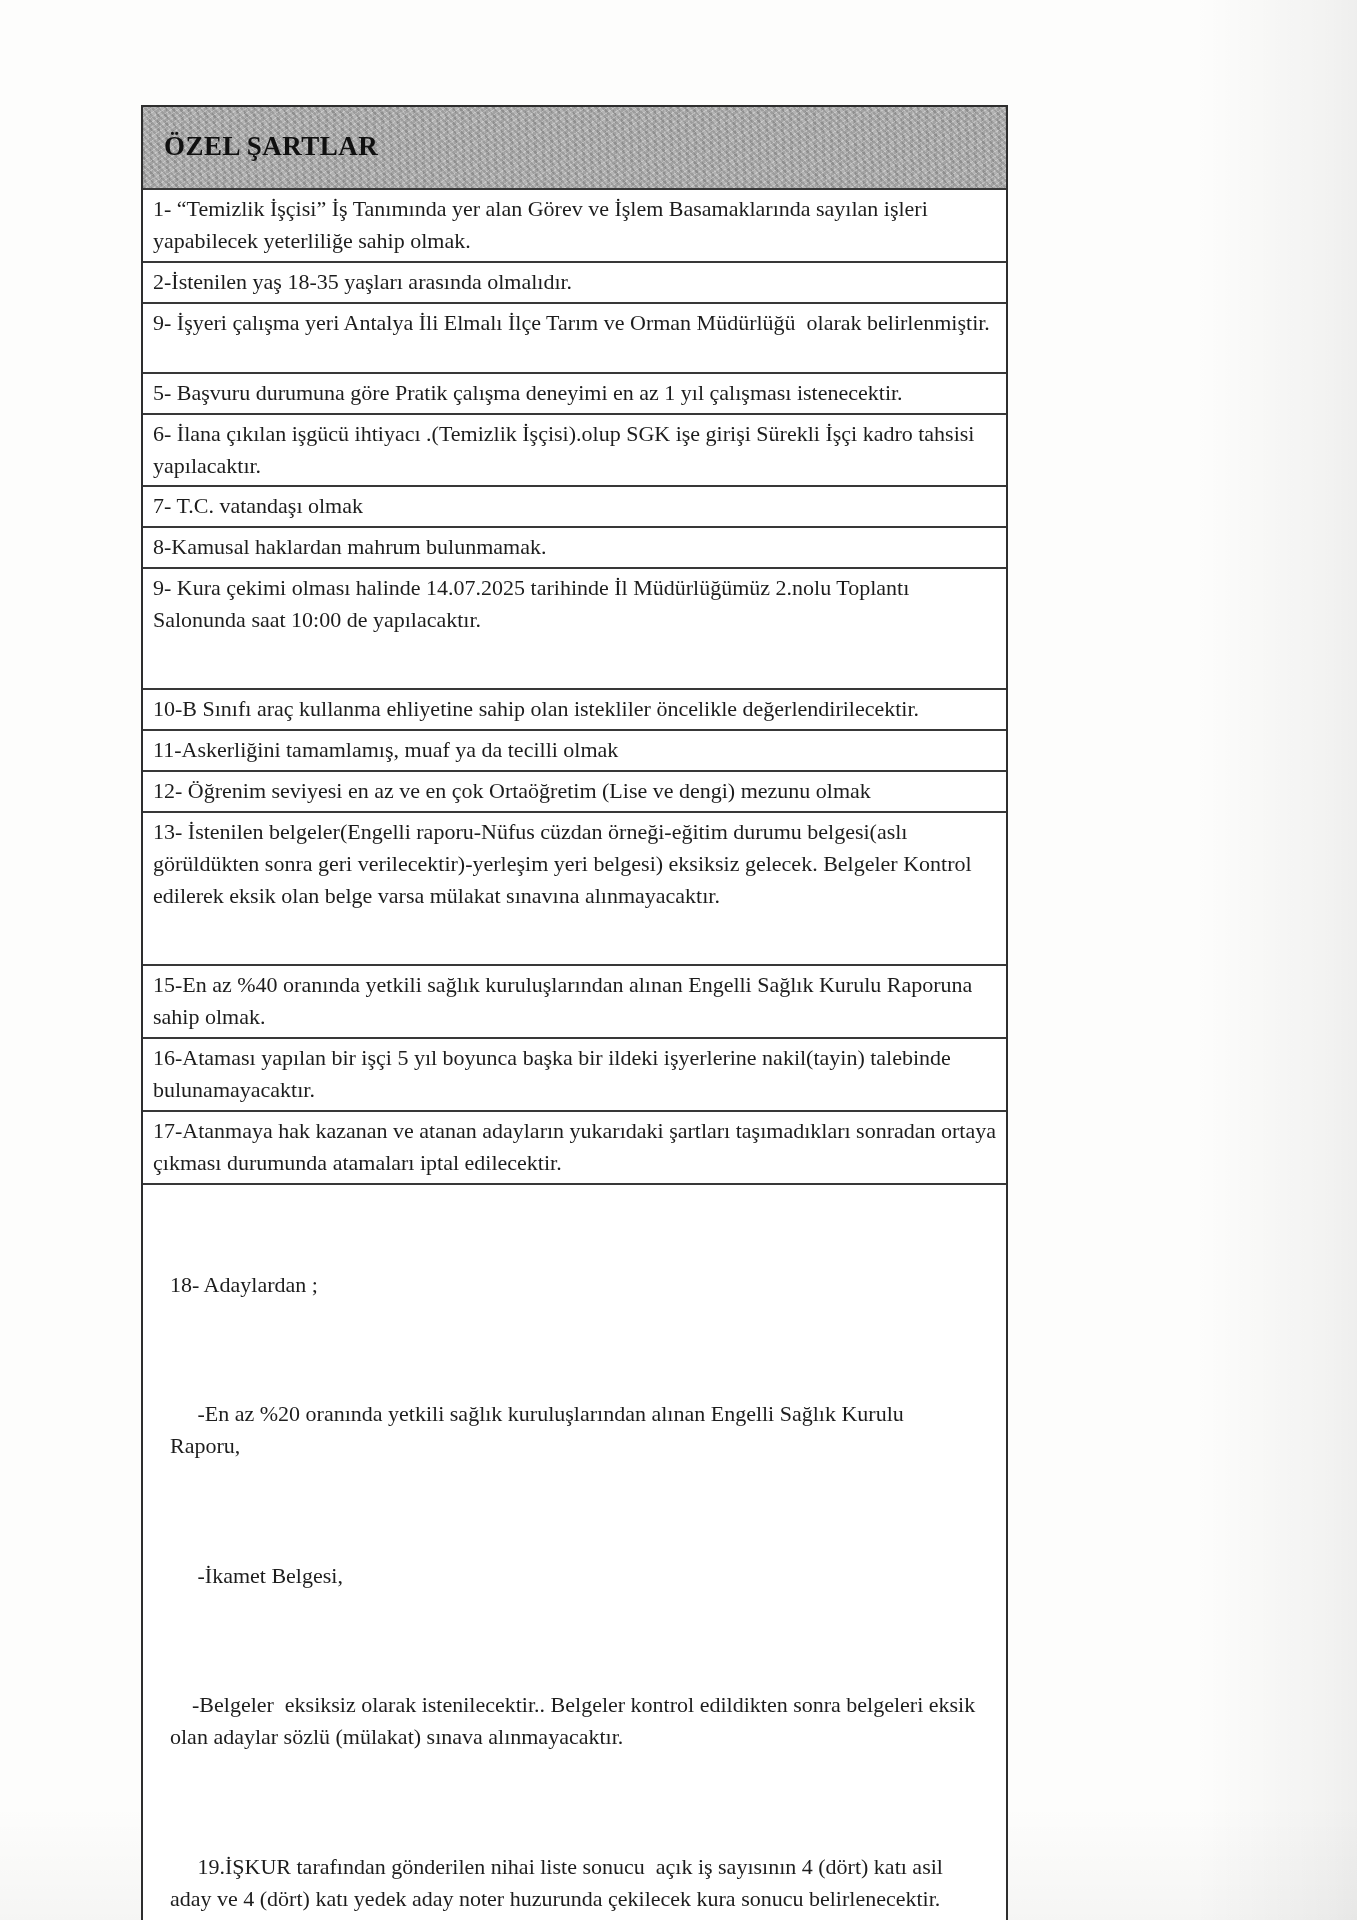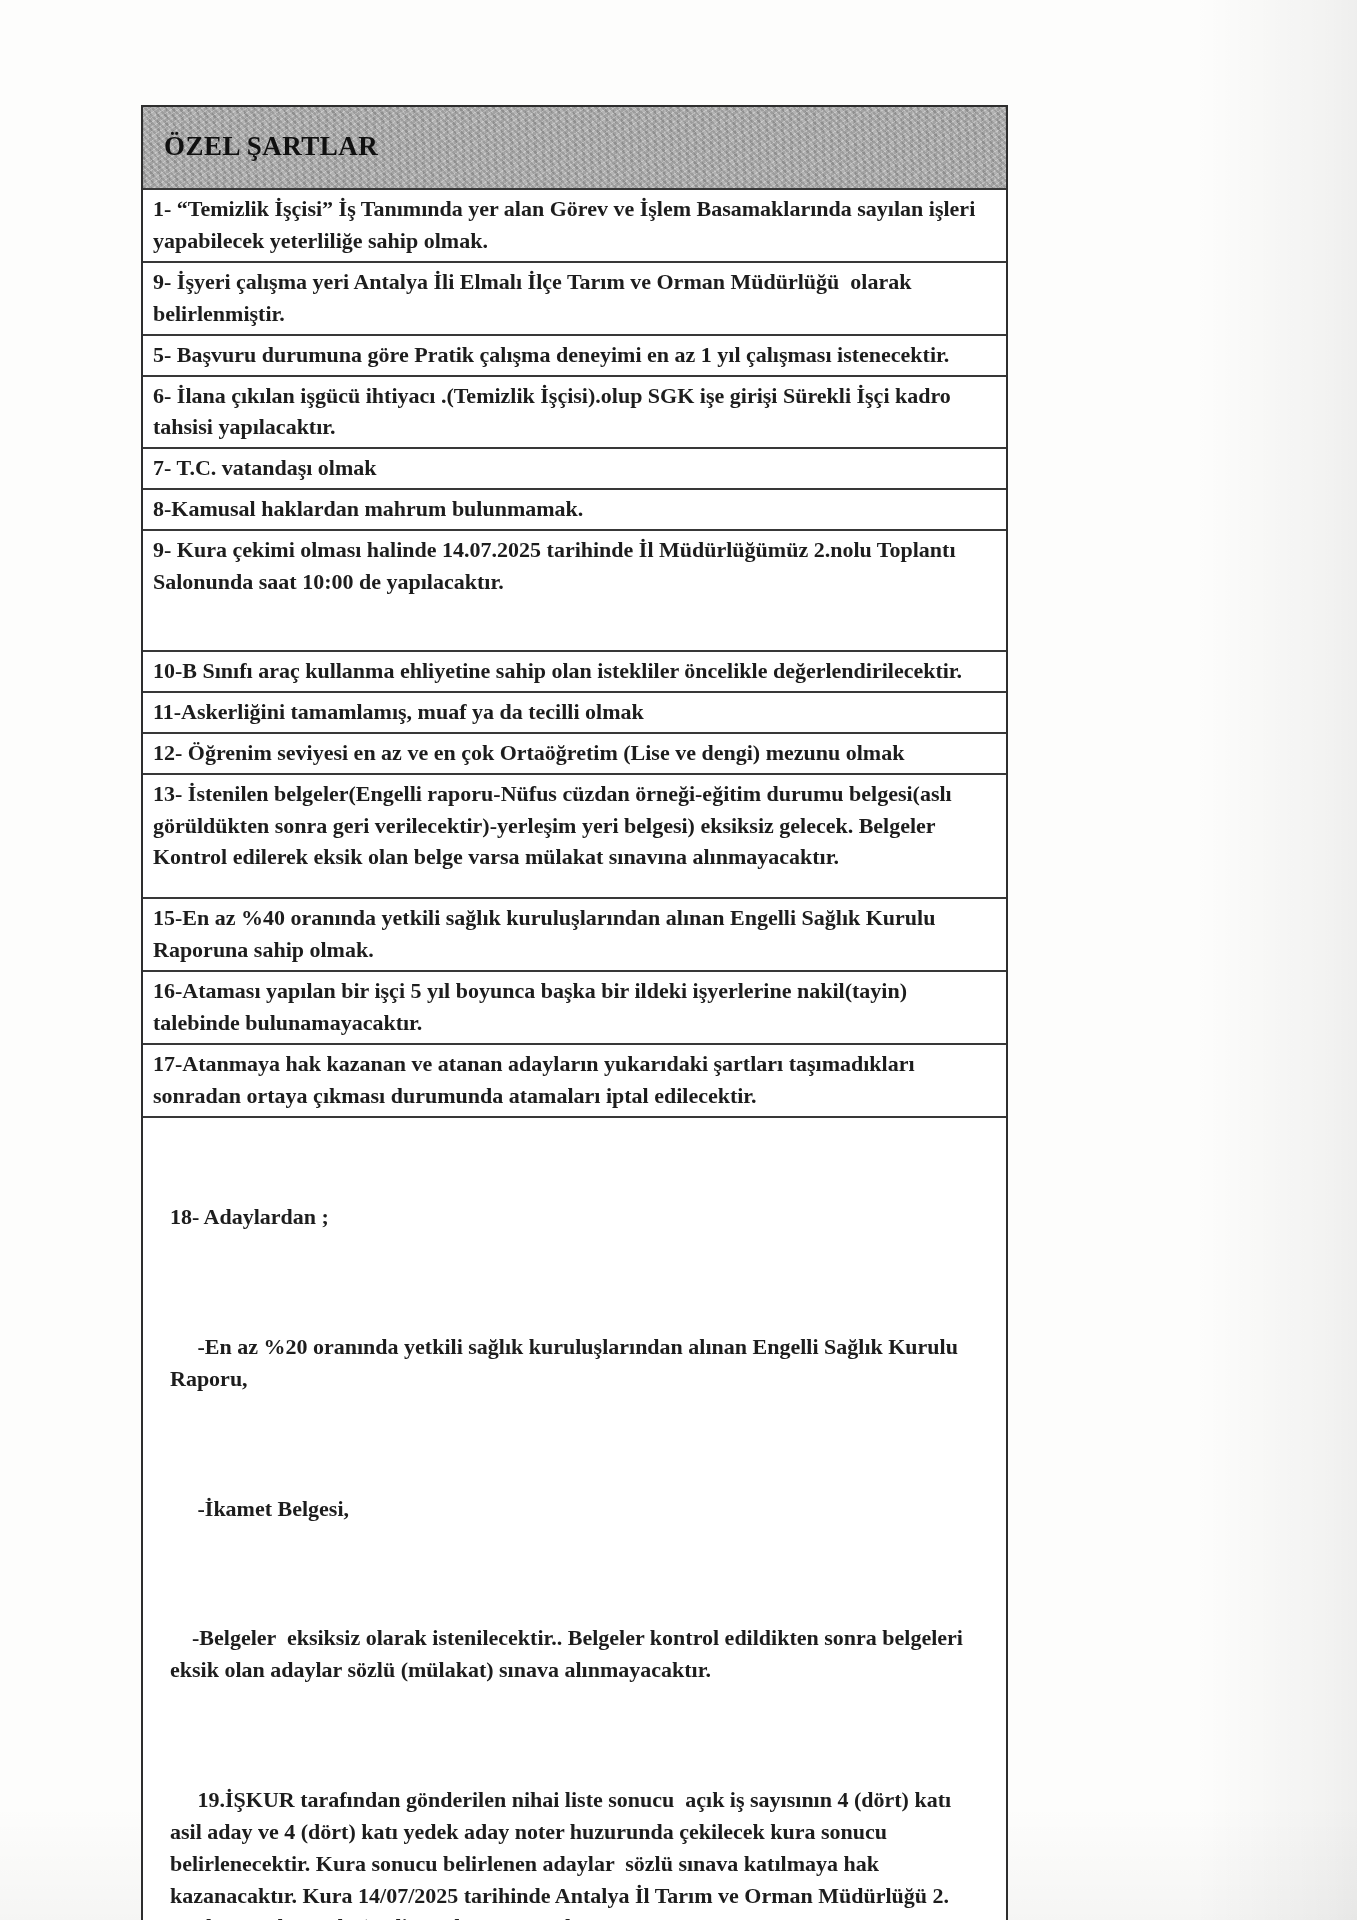--- a/index.html
+++ b/index.html
@@ -18,47 +18,47 @@
     border:2px solid #2e2e2e;
     box-sizing:border-box;
     background:#fff;
   }
   .row{
     border-top:2px solid #383838;
     padding:3px 10px 4px 10px;
     font-size:22px;line-height:1.45;
     white-space:pre-wrap;
     box-sizing:border-box;
-    font-weight:bold;
   }
   .row:first-child{border-top:none;}
   .sec-header{
     background-color:#b3b3b3;
     background-image:
       repeating-linear-gradient(47deg, rgba(0,0,0,0.13) 0 2px, rgba(0,0,0,0) 2px 5px),
       repeating-linear-gradient(-33deg, rgba(255,255,255,0.28) 0 1px, rgba(255,255,255,0) 1px 4px),
       repeating-linear-gradient(88deg, rgba(0,0,0,0.09) 0 3px, rgba(0,0,0,0) 3px 8px);
     font-weight:bold;font-size:27px;letter-spacing:0.5px;
     padding:20px 10px 22px 21px;
     color:#101010;
   }
   .pad9{padding-bottom:52px;}
-  .pad13{padding-bottom:24px;}
+  .pad13{padding-bottom:53px;}
   .two{min-height:70px;}
   .block{min-height:434px;}
   .block p{margin:17px;padding:0;white-space:pre-wrap;}
 </style>
 </head>
 <body>
 
 <div class="doc-table">
 
   <div class="row sec-header">ÖZEL ŞARTLAR</div>
 
   <div class="row two">1- “Temizlik İşçisi” İş Tanımında yer alan Görev ve İşlem Basamaklarında sayılan işleri yapabilecek yeterliliğe sahip olmak.</div>
+  <div class="row">2-İstenilen yaş 18-35 yaşları arasında olmalıdır.</div>
   <div class="row two">9- İşyeri çalışma yeri Antalya İli Elmalı İlçe Tarım ve Orman Müdürlüğü  olarak belirlenmiştir.</div>
   <div class="row">5- Başvuru durumuna göre Pratik çalışma deneyimi en az 1 yıl çalışması istenecektir.</div>
   <div class="row two">6- İlana çıkılan işgücü ihtiyacı .(Temizlik İşçisi).olup SGK işe girişi Sürekli İşçi kadro tahsisi yapılacaktır.</div>
   <div class="row">7- T.C. vatandaşı olmak</div>
   <div class="row">8-Kamusal haklardan mahrum bulunmamak.</div>
   <div class="row two pad9">9- Kura çekimi olması halinde 14.07.2025 tarihinde İl Müdürlüğümüz 2.nolu Toplantı Salonunda saat 10:00 de yapılacaktır.</div>
   <div class="row">10-B Sınıfı araç kullanma ehliyetine sahip olan istekliler öncelikle değerlendirilecektir.</div>
   <div class="row">11-Askerliğini tamamlamış, muaf ya da tecilli olmak</div>
   <div class="row">12- Öğrenim seviyesi en az ve en çok Ortaöğretim (Lise ve dengi) mezunu olmak</div>
   <div class="row pad13">13- İstenilen belgeler(Engelli raporu-Nüfus cüzdan örneği-eğitim durumu belgesi(aslı görüldükten sonra geri verilecektir)-yerleşim yeri belgesi) eksiksiz gelecek. Belgeler Kontrol edilerek eksik olan belge varsa mülakat sınavına alınmayacaktır.</div>

